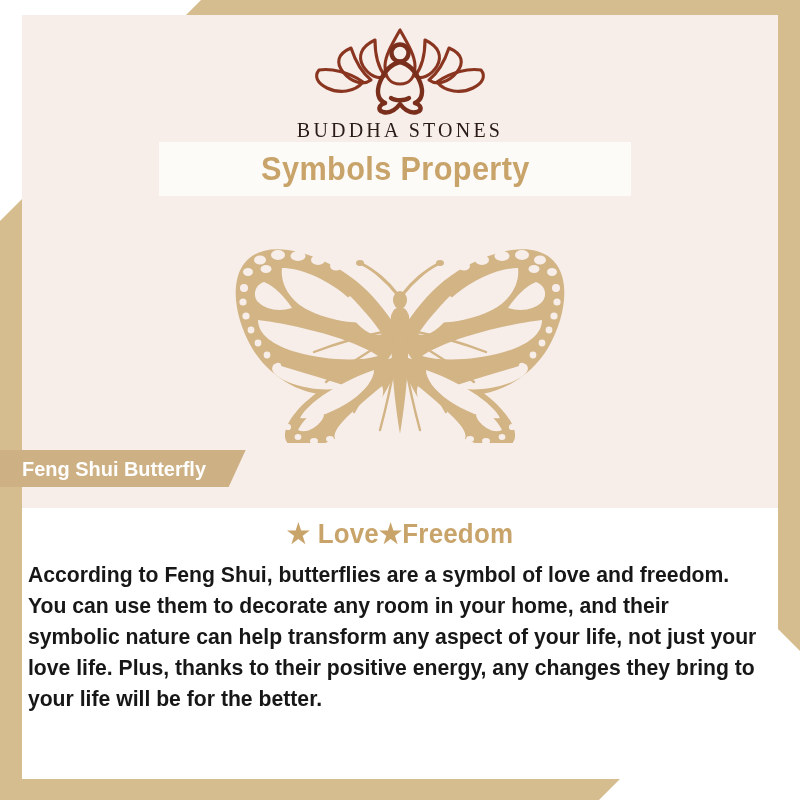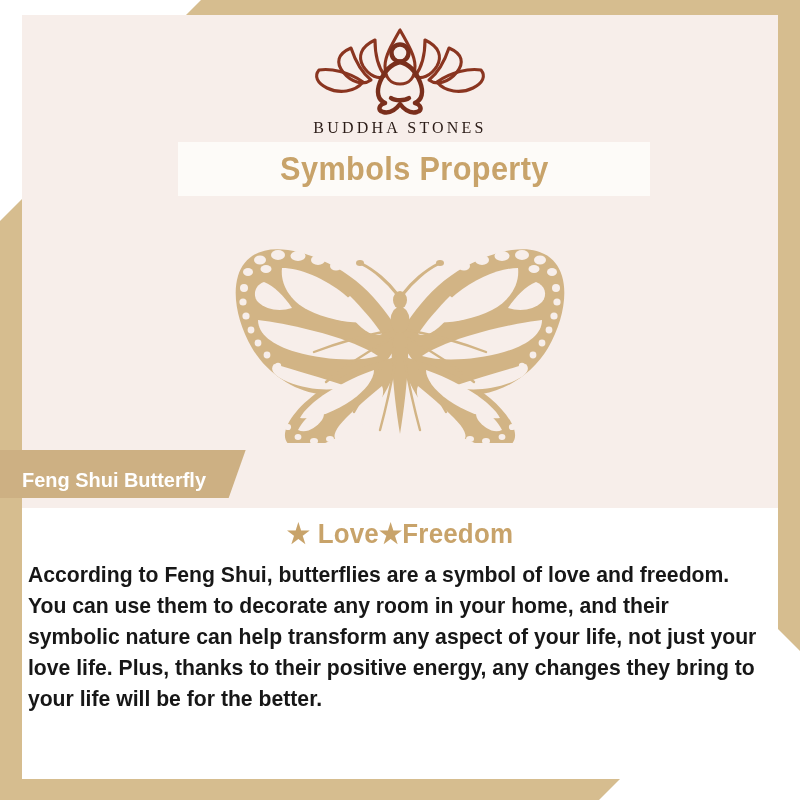--- a/index.html
+++ b/index.html
@@ -78,30 +78,30 @@
     width: 800px;
     text-align: center;
   }
   .logo-mark {
     display: block;
     margin: 0 auto;
   }
   .logo-word {
     margin-top: 2px;
     font-family: "Liberation Serif", serif;
-    font-size: 16px;
+    font-size: 20px;
     letter-spacing: 3.2px;
     color: #2a1b16;
     font-weight: 400;
   }
 
   
   .title-banner {
     position: absolute;
-    left: 178px;
+    left: 159px;
     top: 142px;
     width: 472px;
     height: 54px;
     background: #fdfbf8;
     display: flex;
     align-items: center;
     justify-content: center;
   }
   .title-text {
     font-family: "Liberation Sans Narrow", "Liberation Sans", sans-serif;
@@ -124,21 +124,21 @@
     height: 205px;
   }
   .butterfly-wrap svg { display: block; width: 100%; height: 100%; }
 
   
   .section-tab {
     position: absolute;
     left: 0;
     top: 450px;
     height: 37px;
-    padding: 11px 30px 0 22px;
+    padding: 0 30px 0 22px;
     background: #cfb храм;
     background: #cfb храм;
     background: #cdb083;
     display: flex;
     align-items: center;
     clip-path: polygon(0 0, 100% 0, calc(100% - 17px) 100%, 0 100%);
   }
   .section-tab-label {
     font-family: "Liberation Sans Narrow", "Liberation Sans", sans-serif;
     font-size: 21px;

